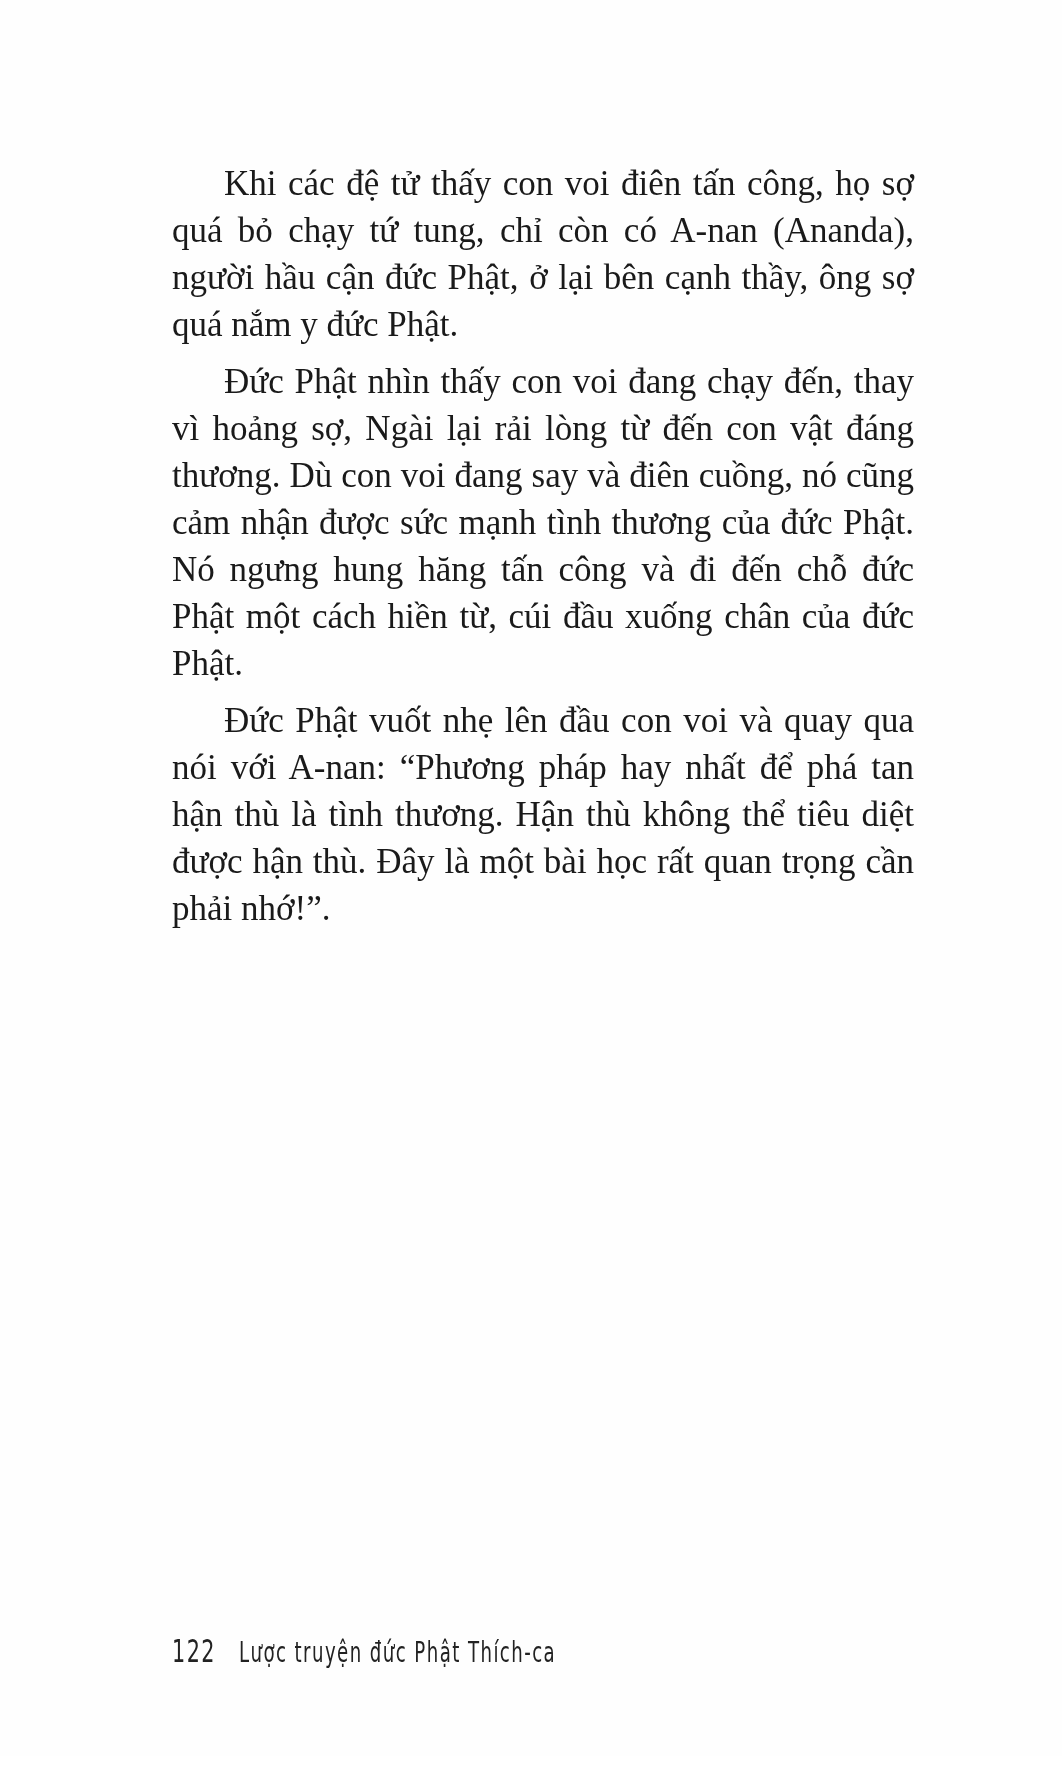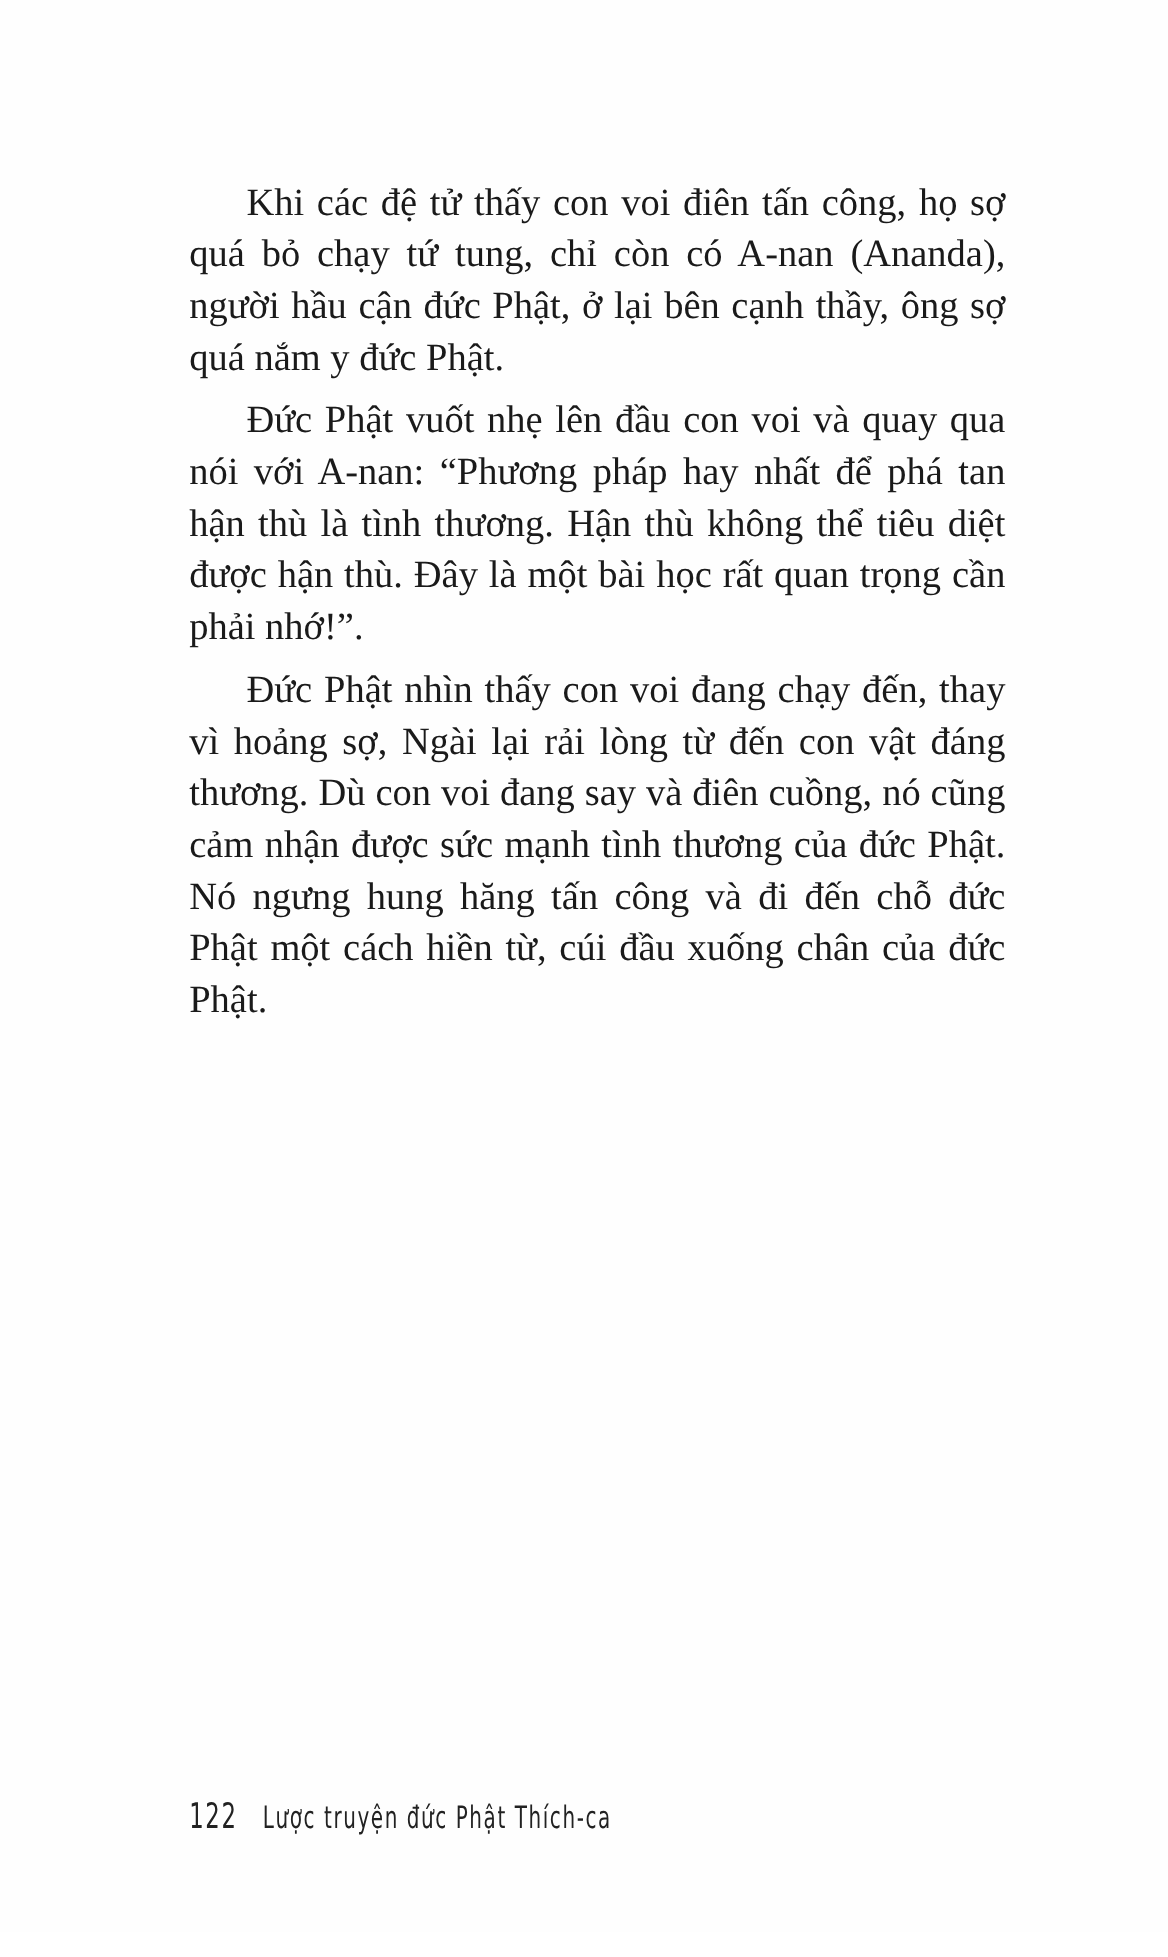--- a/index.html
+++ b/index.html
@@ -20,20 +20,20 @@
     white-space: nowrap;
   }
   .page-num { margin-right: 22px; font-size: 32px; }
 </style>
 </head>
 <body>
 
 <div class="page">
   <div class="body-text">
     <p class="para">Khi các đệ tử thấy con voi điên tấn công, họ sợ quá bỏ chạy tứ tung, chỉ còn có A-nan (Ananda), người hầu cận đức Phật, ở lại bên cạnh thầy, ông sợ quá nắm y đức Phật.</p>
+    <p class="para">Đức Phật nhìn thấy con voi đang chạy đến, thay vì hoảng sợ, Ngài lại rải lòng từ đến con vật đáng thương. Dù con voi đang say và điên cuồng, nó cũng cảm nhận được sức mạnh tình thương của đức Phật. Nó ngưng hung hăng tấn công và đi đến chỗ đức Phật một cách hiền từ, cúi đầu xuống chân của đức Phật.</p>
     <p class="para">Đức Phật vuốt nhẹ lên đầu con voi và quay qua nói với A-nan: “Phương pháp hay nhất để phá tan hận thù là tình thương. Hận thù không thể tiêu diệt được hận thù. Đây là một bài học rất quan trọng cần phải nhớ!”.</p>
-    <p class="para">Đức Phật nhìn thấy con voi đang chạy đến, thay vì hoảng sợ, Ngài lại rải lòng từ đến con vật đáng thương. Dù con voi đang say và điên cuồng, nó cũng cảm nhận được sức mạnh tình thương của đức Phật. Nó ngưng hung hăng tấn công và đi đến chỗ đức Phật một cách hiền từ, cúi đầu xuống chân của đức Phật.</p>
   </div>
   <div class="footer">
     <span class="page-num">122</span>
     <span>Lược truyện đức Phật Thích-ca</span>
   </div>
 </div>
 
 </body></html>

